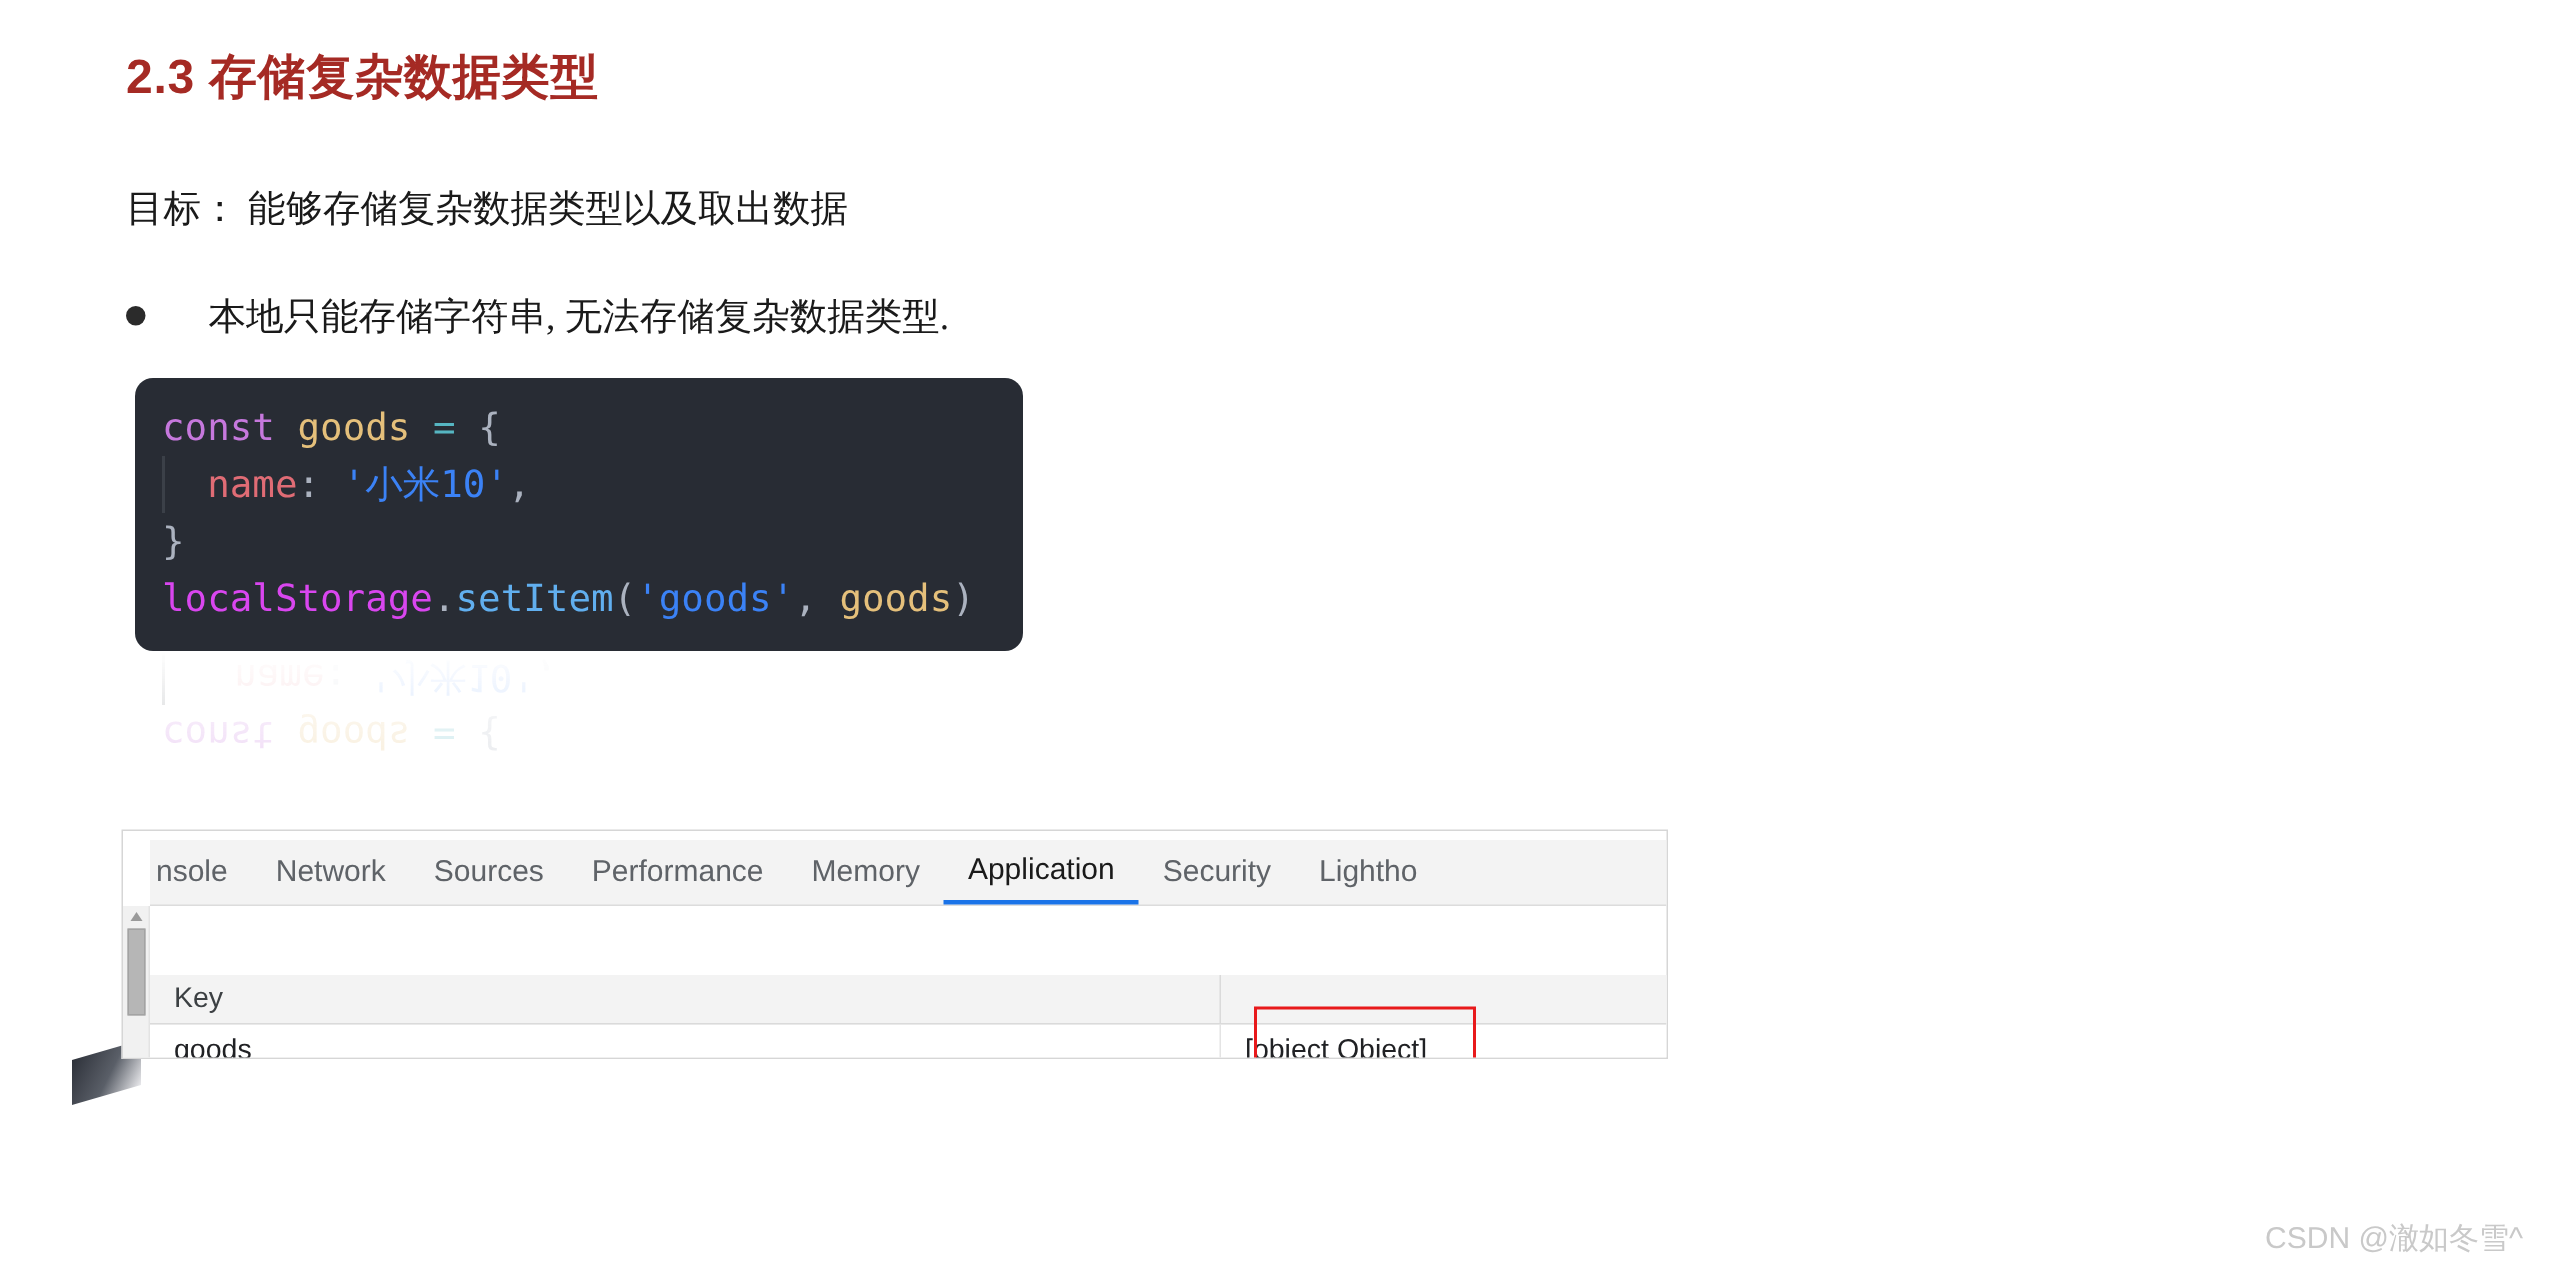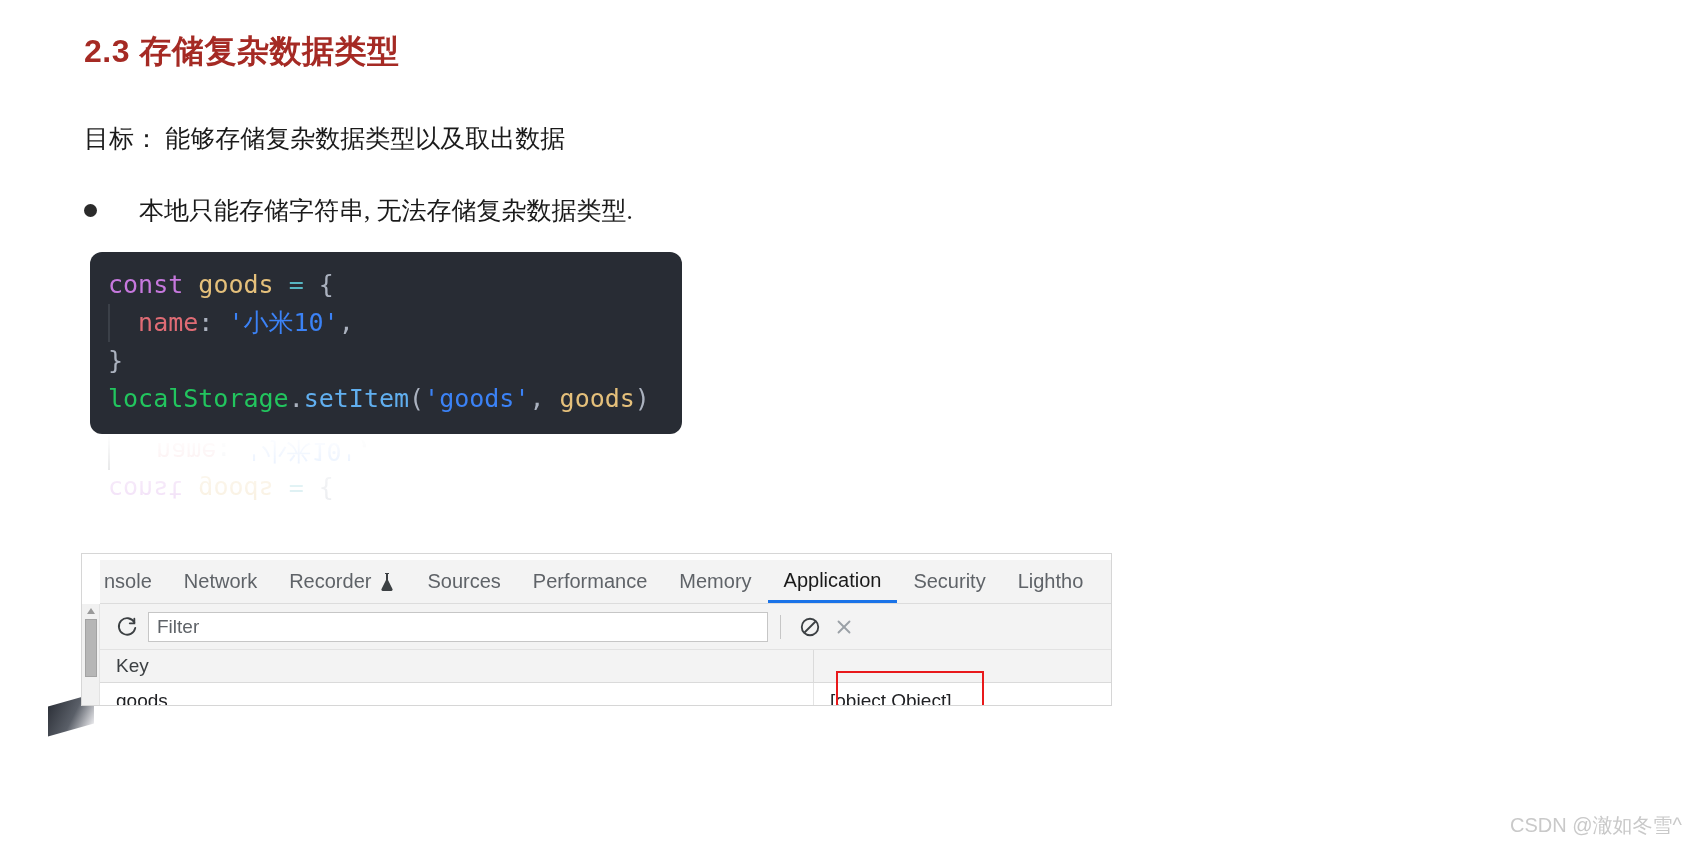--- a/index.html
+++ b/index.html
@@ -88,21 +88,21 @@
     margin-left: 18px;
     padding-left: 0;
   }
   .tok-kw      { color: #c678dd; }
   .tok-var     { color: #e5c07b; }
   .tok-op      { color: #56b6c2; }
   .tok-punct   { color: #abb2bf; }
   .tok-prop    { color: #e06c75; }
   .tok-str     { color: #3b82f6; }
   .tok-num     { color: #d19a66; }
-  .tok-obj     { color: #22c55e; }
+  .tok-obj     { color: #d946ef; }
   .tok-fn      { color: #61afef; }
 
   
   .code-reflection {
     position: absolute;
     left: 0;
     top: 100%;
     width: 100%;
     height: 78px;
     overflow: hidden;
@@ -376,67 +376,39 @@
 <div class="devtools">
 
   <div class="tabstrip" id="devtools-tabstrip">
       <div class="tab first">
         <span>nsole</span>
       </div>
       <div class="tab">
         <span>Network</span>
       </div>
       <div class="tab">
-        <span>Recorder</span>
-        <span class="flask-icon"><svg width="16" height="20" viewBox="0 0 16 20">
-            <path d="M6 1 h4 v1 h-1 v6 l4.5 9 a1.4 1.4 0 0 1 -1.2 2 h-8.6 a1.4 1.4 0 0 1 -1.2 -2 l4.5 -9 v-6 h-1 z" fill="#3c4043"></path>
-          </svg></span>
-      </div>
-      <div class="tab">
         <span>Sources</span>
       </div>
       <div class="tab">
         <span>Performance</span>
       </div>
       <div class="tab">
         <span>Memory</span>
       </div>
       <div class="tab active" style="border-bottom-color: rgb(26, 115, 232);">
         <span>Application</span>
       </div>
       <div class="tab">
         <span>Security</span>
       </div>
       <div class="tab">
         <span>Lightho</span>
       </div>
     </div>
 
-  <div class="filter-bar">
-    <span class="icon-btn">
-      <svg width="22" height="22" viewBox="0 0 24 24" fill="none" stroke="#3c4043" stroke-width="2" stroke-linecap="round">
-        <path d="M20 7 A9 9 0 1 0 21 13"></path>
-        <path d="M20 3 L20 8 L15 8"></path>
-      </svg>
-    </span>
-    <input class="filter-input" type="text" placeholder="Filter" style="">
-    <span class="vdiv"></span>
-    <span class="icon-btn">
-      <svg width="22" height="22" viewBox="0 0 24 24" fill="none" stroke="#3c4043" stroke-width="2">
-        <circle cx="12" cy="12" r="9"></circle>
-        <line x1="6" y1="18" x2="18" y2="6"></line>
-      </svg>
-    </span>
-    <span class="icon-btn">
-      <svg width="22" height="22" viewBox="0 0 24 24" fill="none" stroke="#9aa0a6" stroke-width="2" stroke-linecap="round">
-        <line x1="6" y1="6" x2="18" y2="18"></line>
-        <line x1="18" y1="6" x2="6" y2="18"></line>
-      </svg>
-    </span>
-  </div>
 
   <div class="table">
     <div class="table-filler"></div>
 
     <div class="thead">
       <div class="th th-key">Key</div>
     </div>
 
     <div class="trow">
       <div class="td td-key">goods</div>

